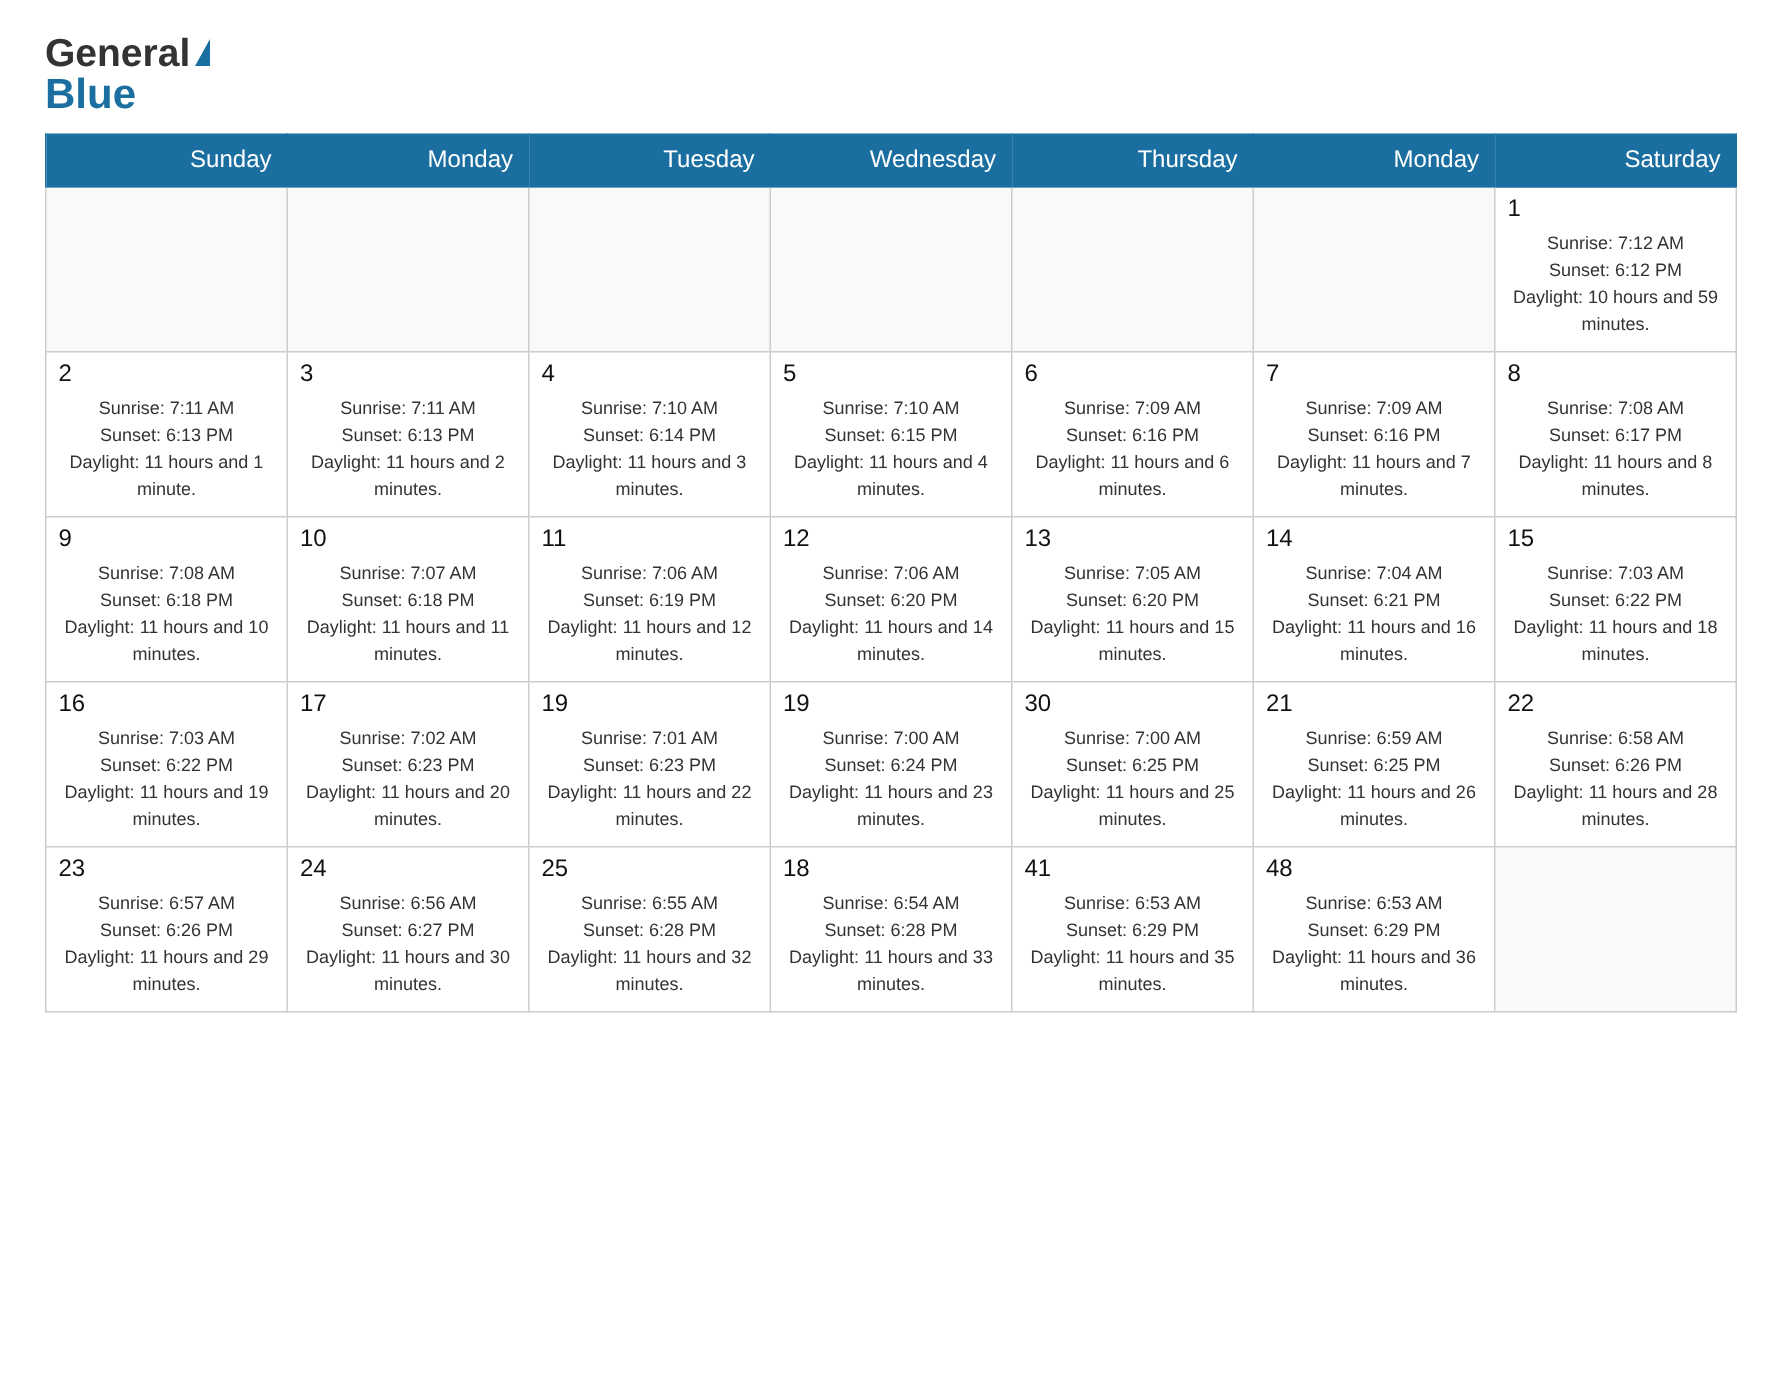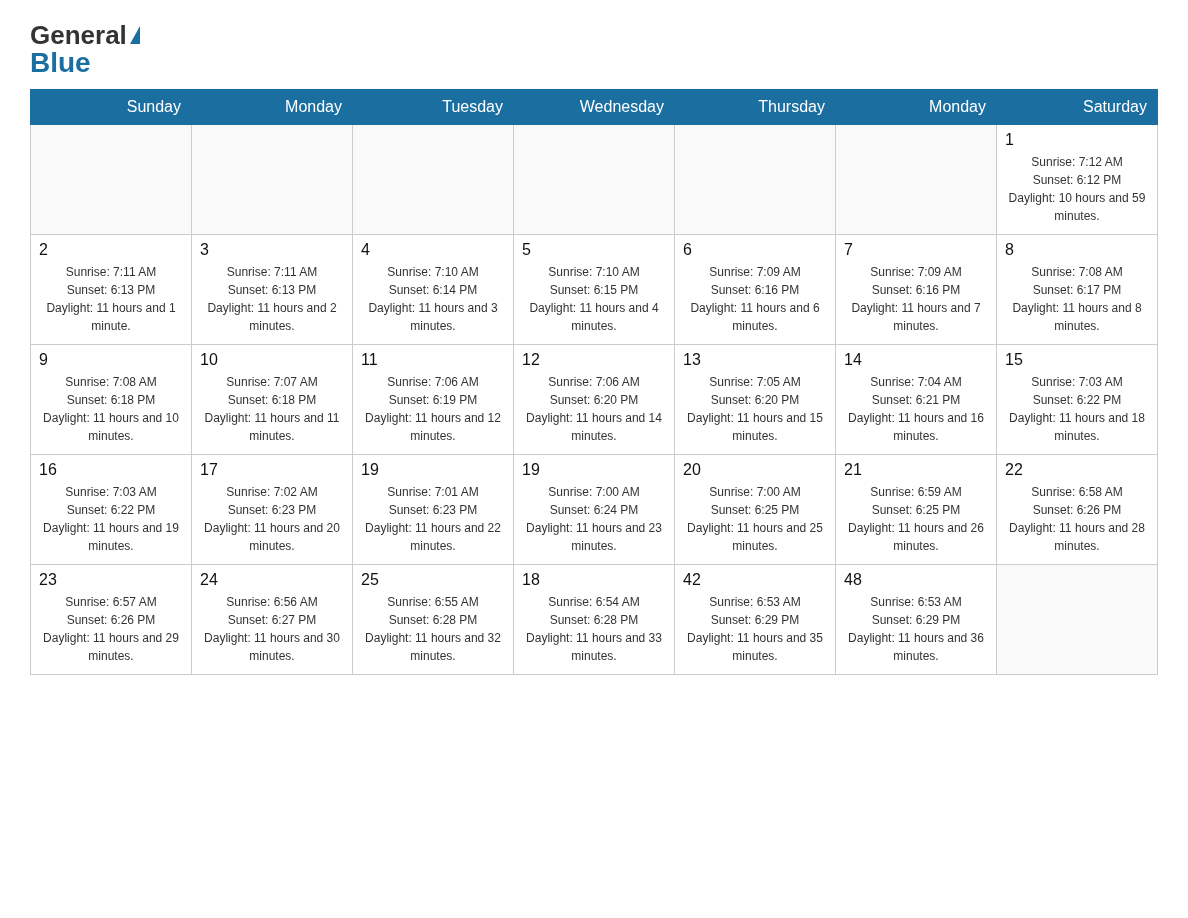--- a/index.html
+++ b/index.html
@@ -208,21 +208,21 @@
         </td>
         <td>
           <span class="day-number">19</span>
           <div class="day-info">Sunrise: 7:01 AM<br>Sunset: 6:23 PM<br>Daylight: 11 hours and 22 minutes.</div>
         </td>
         <td>
           <span class="day-number">19</span>
           <div class="day-info">Sunrise: 7:00 AM<br>Sunset: 6:24 PM<br>Daylight: 11 hours and 23 minutes.</div>
         </td>
         <td>
-          <span class="day-number">20</span>
+          <span class="day-number">30</span>
           <div class="day-info">Sunrise: 7:00 AM<br>Sunset: 6:25 PM<br>Daylight: 11 hours and 25 minutes.</div>
         </td>
         <td>
           <span class="day-number">21</span>
           <div class="day-info">Sunrise: 6:59 AM<br>Sunset: 6:25 PM<br>Daylight: 11 hours and 26 minutes.</div>
         </td>
         <td>
           <span class="day-number">22</span>
           <div class="day-info">Sunrise: 6:58 AM<br>Sunset: 6:26 PM<br>Daylight: 11 hours and 28 minutes.</div>
         </td>
@@ -238,21 +238,21 @@
         </td>
         <td>
           <span class="day-number">25</span>
           <div class="day-info">Sunrise: 6:55 AM<br>Sunset: 6:28 PM<br>Daylight: 11 hours and 32 minutes.</div>
         </td>
         <td>
           <span class="day-number">18</span>
           <div class="day-info">Sunrise: 6:54 AM<br>Sunset: 6:28 PM<br>Daylight: 11 hours and 33 minutes.</div>
         </td>
         <td>
-          <span class="day-number">42</span>
+          <span class="day-number">41</span>
           <div class="day-info">Sunrise: 6:53 AM<br>Sunset: 6:29 PM<br>Daylight: 11 hours and 35 minutes.</div>
         </td>
         <td>
           <span class="day-number">48</span>
           <div class="day-info">Sunrise: 6:53 AM<br>Sunset: 6:29 PM<br>Daylight: 11 hours and 36 minutes.</div>
         </td>
         <td class="empty-cell"></td>
       </tr>
     </tbody>
 </table>

